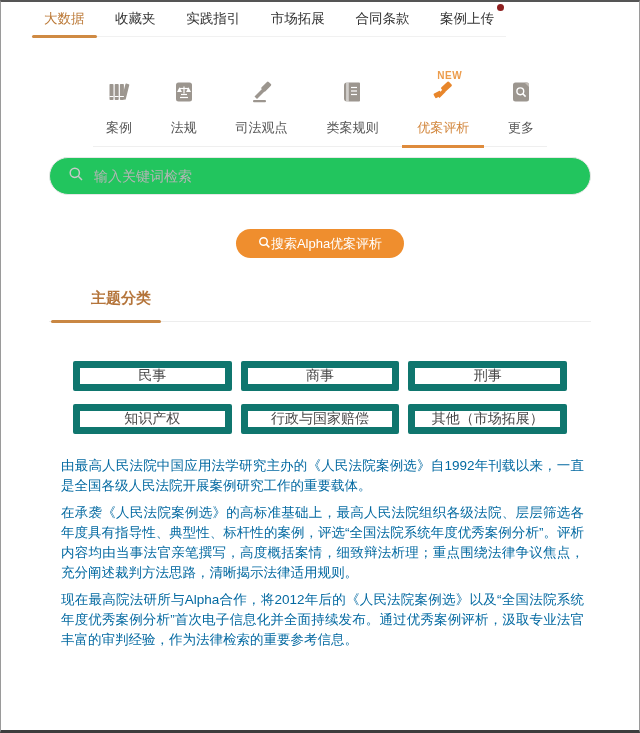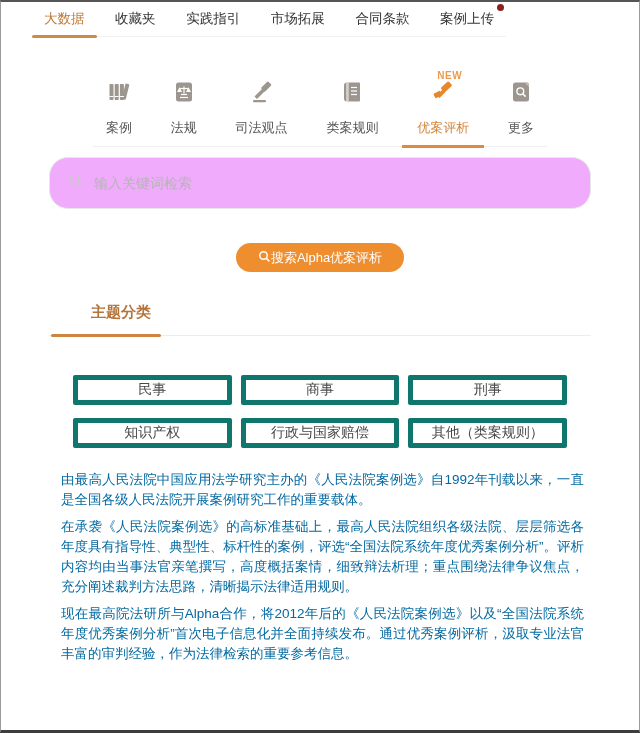--- a/index.html
+++ b/index.html
@@ -46,23 +46,23 @@
   .tab.active::after {
     content:""; position:absolute; left:-2px; right:-2px; bottom:-11px;
     height:3px; background:#de8b3c;
   }
   .new-badge {
     position:absolute; top:-9px; right:-6px; font-size:10px; color:#ec9c4c;
     font-weight:bold; letter-spacing:.5px;
   }
   
   .searchbar {
-    margin:10px 48px 0 48px; height:52px; border:1px solid #e7e7e7;
+    margin:10px 48px 0 48px; height:38px; border:1px solid #e7e7e7;
     border-radius:19px; display:flex; align-items:center; padding:0 18px;
-    background:#f0abfc;
+    background:#22c55e;
   }
   .searchbar svg { width:16px; height:16px; flex:none; }
   .searchbar input {
     border:none; outline:none; flex:1; margin-left:10px; font-size:14px;
     color:#555; background:transparent;
     font-family:"Liberation Sans","DejaVu Sans",sans-serif;
   }
   .searchbar input::placeholder { color:#b5b5b5; }
   
   .cta-row { display:flex; justify-content:center; margin-top:34px; }
@@ -89,21 +89,21 @@
   .section-rule .accent {
     position:absolute; left:2px; top:0; width:110px; height:3px;
     background:#c98743; border-radius:2px;
   }
   
   .cat-grid {
     display:grid; grid-template-columns:1fr 1fr 1fr; gap:13px 9px;
     margin:38px 24px 0 24px;
   }
   .cat-btn {
-    height:30px; border:5px solid #0f766e; border-radius:2px; background:#fff;
+    height:30px; border:7px solid #0f766e; border-radius:2px; background:#fff;
     font-size:14px; color:#474747; display:flex; align-items:center;
     justify-content:center; cursor:pointer;
     font-family:"Liberation Sans","DejaVu Sans",sans-serif;
   }
   
   .intro-text { margin:22px 55px 0 60px; }
   .intro-text p {
     font-size:13.5px; line-height:20px; color:#0369a1; margin-bottom:7px;
     text-align:justify;
   }
@@ -256,21 +256,21 @@
     <div class="section-rule">
       <span class="grayline"></span>
       <span class="accent"></span>
     </div>
     <div class="cat-grid">
       <button class="cat-btn">民事</button>
       <button class="cat-btn">商事</button>
       <button class="cat-btn">刑事</button>
       <button class="cat-btn">知识产权</button>
       <button class="cat-btn">行政与国家赔偿</button>
-      <button class="cat-btn">其他（类案规则）</button>
+      <button class="cat-btn">其他（市场拓展）</button>
     </div>
   </div>
 
   <div class="intro-text">
     <p>由最高人民法院中国应用法学研究主办的《人民法院案例选》自1992年刊载以来，一直是全国各级人民法院开展案例研究工作的重要载体。</p>
     <p>在承袭《人民法院案例选》的高标准基础上，最高人民法院组织各级法院、层层筛选各年度具有指导性、典型性、标杆性的案例，评选“全国法院系统年度优秀案例分析”。评析内容均由当事法官亲笔撰写，高度概括案情，细致辩法析理；重点围绕法律争议焦点，充分阐述裁判方法思路，清晰揭示法律适用规则。</p>
     <p>现在最高院法研所与Alpha合作，将2012年后的《人民法院案例选》以及“全国法院系统年度优秀案例分析”首次电子信息化并全面持续发布。通过优秀案例评析，汲取专业法官丰富的审判经验，作为法律检索的重要参考信息。</p>
   </div>
 
 </div>

